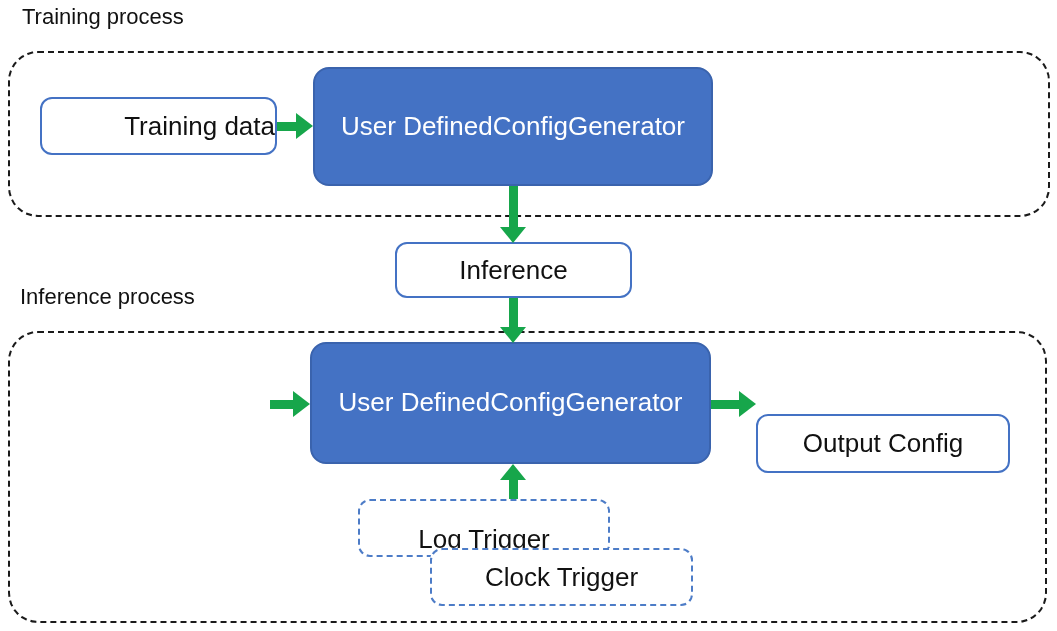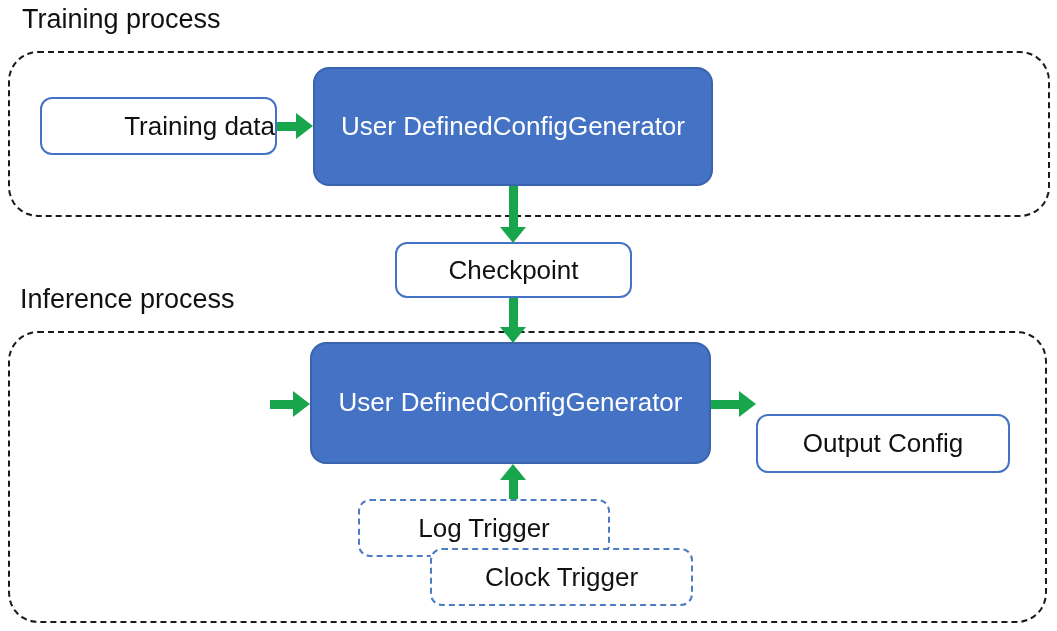--- a/index.html
+++ b/index.html
@@ -13,21 +13,21 @@
   .canvas{
     position:relative;
     width:1057px;height:631px;
     background:#ffffff;
     font-family:"Liberation Sans", sans-serif;
     color:var(--text-black);
     overflow:hidden;
   }
   .section-label{
     position:absolute;
-    font-size:27px;
+    font-size:22px;
     color:var(--text-black);
     white-space:nowrap;
   }
   .dashed-container{
     position:absolute;
     border:2.5px dashed var(--dash-black);
     border-radius:30px;
     background:transparent;
   }
   .node{
@@ -101,34 +101,34 @@
   <div class="node white-box" style="left:40px;top:97px;width:237px;height:58px;justify-content:flex-end;">
     <span>Training data</span>
   </div>
 
   <div class="node blue-box" style="left:313px;top:67px;width:400px;height:119px;">
     <span>User Defined</span>
     <span>ConfigGenerator</span>
   </div>
 
   <div class="node white-box" style="left:395px;top:242px;width:237px;height:56px;">
-    <span>Checkpoint</span>
+    <span>Inference</span>
   </div>
 
 
   <div class="node blue-box" style="left:310px;top:342px;width:401px;height:122px;">
     <span>User Defined</span>
     <span>ConfigGenerator</span>
   </div>
 
   <div class="node white-box" style="left:756px;top:374px;width:254px;height:59px;margin-top:40px;">
     <span>Output Config</span>
   </div>
 
-  <div class="node dashed-blue-box z5" style="left:358px;top:499px;width:252px;height:58px;">
+  <div class="node dashed-blue-box z5" style="left:358px;top:499px;width:252px;height:58px;align-items:flex-end;">
     <span>Log Trigger</span>
   </div>
 
   <div class="node dashed-blue-box" style="left:430px;top:548px;width:263px;height:58px;z-index:6;">
     <span>Clock Trigger</span>
   </div>
 
   <div class="arrow-h" style="left:277px;top:113px;width:36px;height:26px;">
     <div class="shaft"></div>
     <div class="head"></div>

